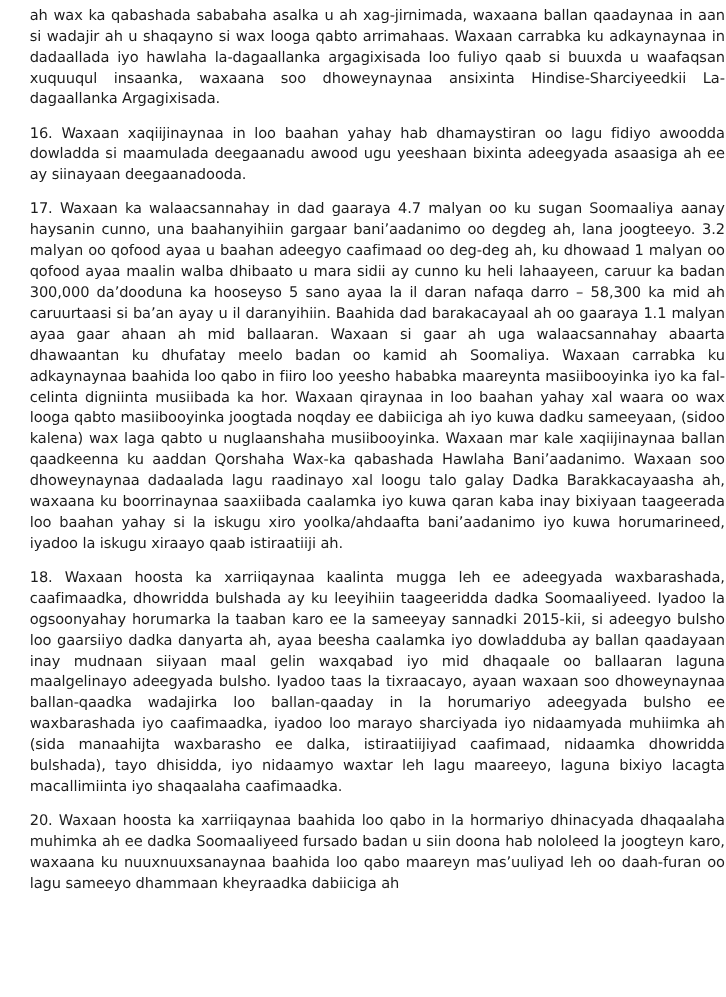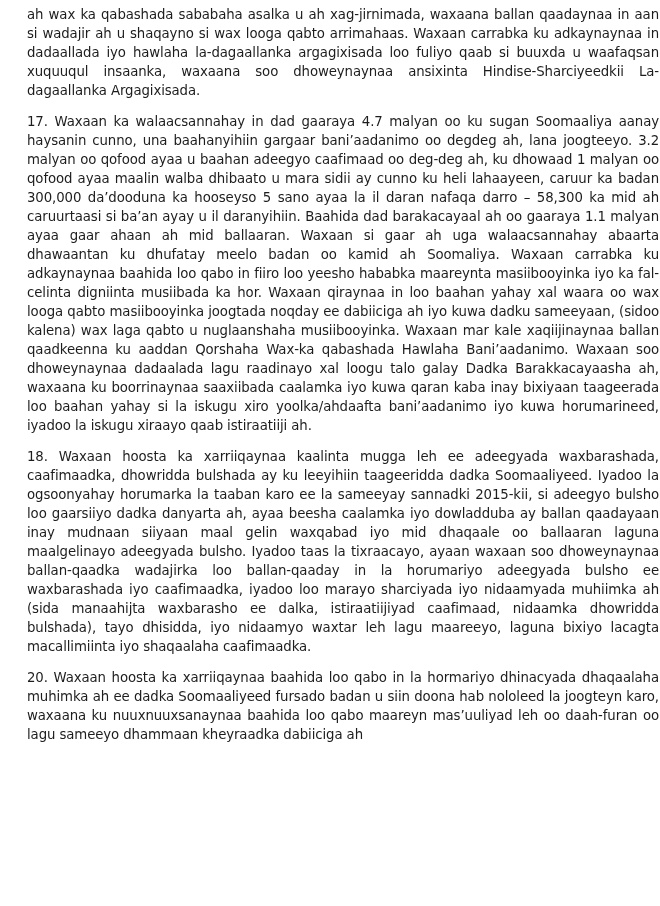--- a/index.html
+++ b/index.html
@@ -28,20 +28,21 @@
     white-space: nowrap;
   }
 </style>
 </head>
 <body>
 
 <div class="page">
 
   <p><span class="para-num"></span> <span>ah wax ka qabashada sababaha asalka u ah xag-jirnimada, waxaana ballan qaadaynaa in aan si wadajir ah u shaqayno si wax looga qabto arrimahaas. Waxaan carrabka ku adkaynaynaa in dadaallada iyo hawlaha la-dagaallanka argagixisada loo fuliyo qaab si buuxda u waafaqsan xuquuqul insaanka, waxaana soo dhoweynaynaa ansixinta Hindise-Sharciyeedkii La-dagaallanka Argagixisada.</span></p>
 
+  <p><span class="para-num">16.</span> <span>Waxaan xaqiijinaynaa in loo baahan yahay hab dhamaystiran oo lagu fidiyo awoodda dowladda si maamulada deegaanadu awood ugu yeeshaan bixinta adeegyada asaasiga ah ee ay siinayaan deegaanadooda.</span></p>
 
   <p><span class="para-num">17.</span> <span>Waxaan ka walaacsannahay in dad gaaraya 4.7 malyan oo ku sugan Soomaaliya aanay haysanin cunno, una baahanyihiin gargaar bani’aadanimo oo degdeg ah, lana joogteeyo. 3.2 malyan oo qofood ayaa u baahan adeegyo caafimaad oo deg-deg ah, ku dhowaad 1 malyan oo qofood ayaa maalin walba dhibaato u mara sidii ay cunno ku heli lahaayeen, caruur ka badan 300,000 da’dooduna ka hooseyso 5 sano ayaa la il daran nafaqa darro – 58,300 ka mid ah caruurtaasi si ba’an ayay u il daranyihiin. Baahida dad barakacayaal ah oo gaaraya 1.1 malyan ayaa gaar ahaan ah mid ballaaran. Waxaan si gaar ah uga walaacsannahay abaarta dhawaantan ku dhufatay meelo badan oo kamid ah Soomaliya. Waxaan carrabka ku adkaynaynaa baahida loo qabo in fiiro loo yeesho hababka maareynta masiibooyinka iyo ka fal-celinta digniinta musiibada ka hor. Waxaan qiraynaa in loo baahan yahay xal waara oo wax looga qabto masiibooyinka joogtada noqday ee dabiiciga ah iyo kuwa dadku sameeyaan, (sidoo kalena) wax laga qabto u nuglaanshaha musiibooyinka. Waxaan mar kale xaqiijinaynaa ballan qaadkeenna ku aaddan Qorshaha Wax-ka qabashada Hawlaha Bani’aadanimo. Waxaan soo dhoweynaynaa dadaalada lagu raadinayo xal loogu talo galay Dadka Barakkacayaasha ah, waxaana ku boorrinaynaa saaxiibada caalamka iyo kuwa qaran kaba inay bixiyaan taageerada loo baahan yahay si la iskugu xiro yoolka/ahdaafta bani’aadanimo iyo kuwa horumarineed, iyadoo la iskugu xiraayo qaab istiraatiiji ah.</span></p>
 
   <p><span class="para-num">18.</span> <span>Waxaan hoosta ka xarriiqaynaa kaalinta mugga leh ee adeegyada waxbarashada, caafimaadka, dhowridda bulshada ay ku leeyihiin taageeridda dadka Soomaaliyeed. Iyadoo la ogsoonyahay horumarka la taaban karo ee la sameeyay sannadki 2015-kii, si adeegyo bulsho loo gaarsiiyo dadka danyarta ah, ayaa beesha caalamka iyo dowladduba ay ballan qaadayaan inay mudnaan siiyaan maal gelin waxqabad iyo mid dhaqaale oo ballaaran laguna maalgelinayo adeegyada bulsho. Iyadoo taas la tixraacayo, ayaan waxaan soo dhoweynaynaa ballan-qaadka wadajirka loo ballan-qaaday in la horumariyo adeegyada bulsho ee waxbarashada iyo caafimaadka, iyadoo loo marayo sharciyada iyo nidaamyada muhiimka ah (sida manaahijta waxbarasho ee dalka, istiraatiijiyad caafimaad, nidaamka dhowridda bulshada), tayo dhisidda, iyo nidaamyo waxtar leh lagu maareeyo, laguna bixiyo lacagta macallimiinta iyo shaqaalaha caafimaadka.</span></p>
 
   <p><span class="para-num">20.</span> <span>Waxaan hoosta ka xarriiqaynaa baahida loo qabo in la hormariyo dhinacyada dhaqaalaha muhimka ah ee dadka Soomaaliyeed fursado badan u siin doona hab nololeed la joogteyn karo, waxaana ku nuuxnuuxsanaynaa baahida loo qabo maareyn mas’uuliyad leh oo daah-furan oo lagu sameeyo dhammaan kheyraadka dabiiciga ah</span></p>
 
 </div>
 
 </body></html>

